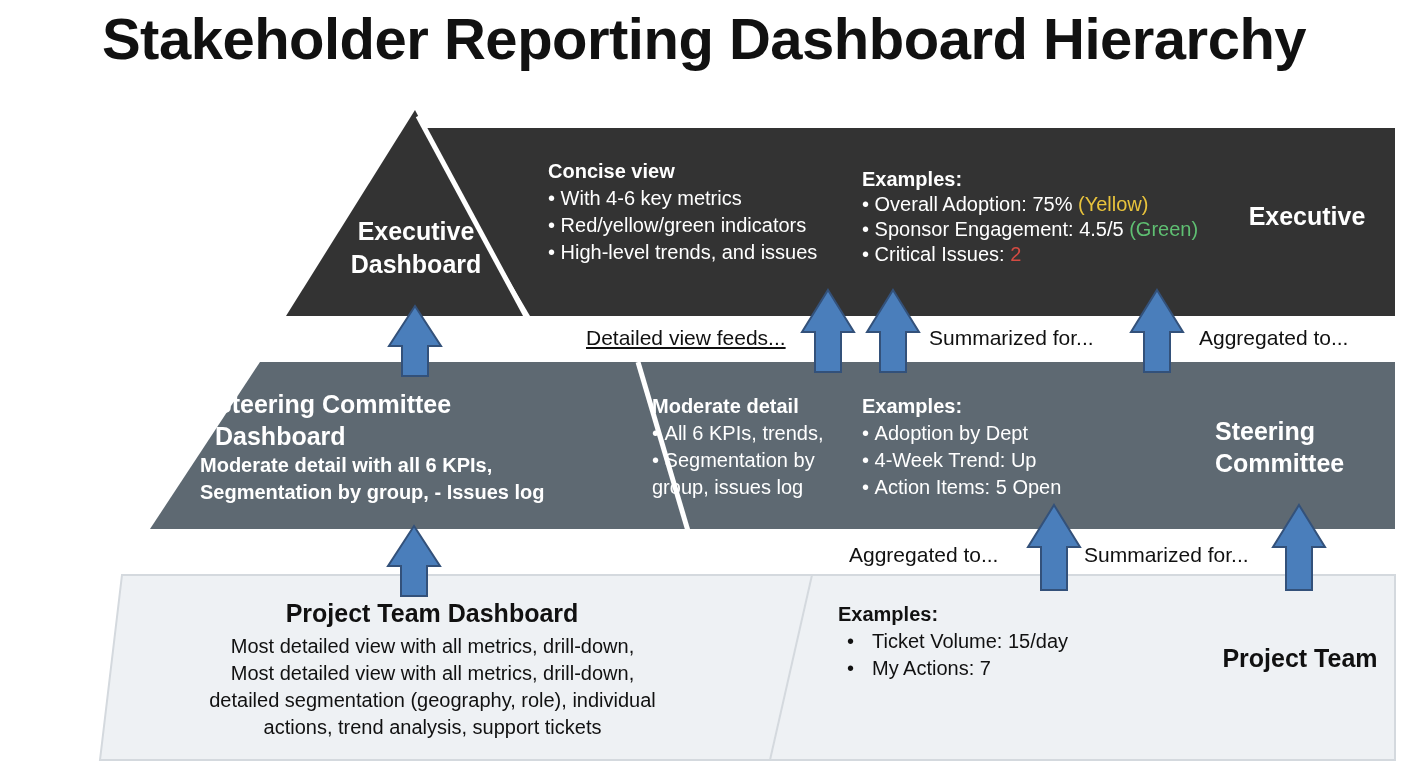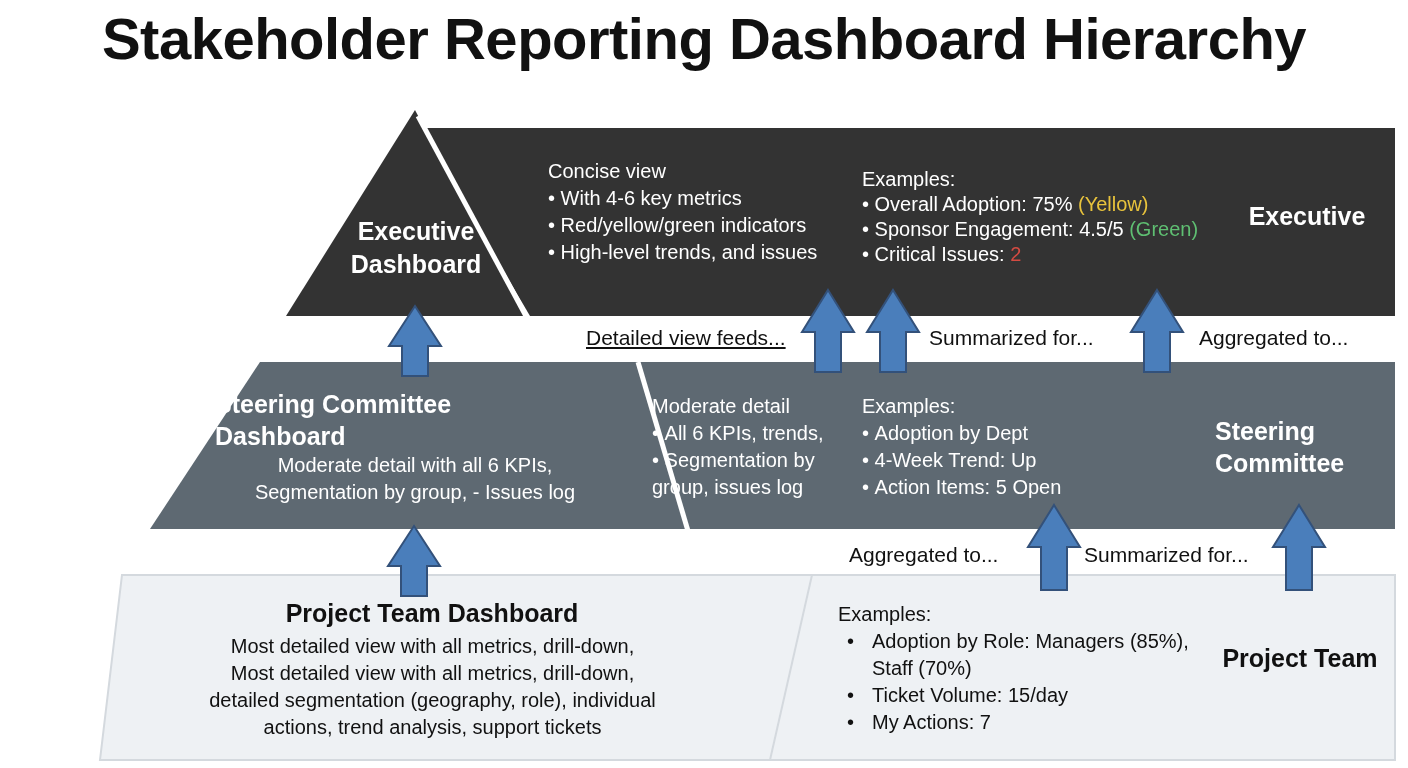--- a/index.html
+++ b/index.html
@@ -17,21 +17,21 @@
     position:absolute;left:0;top:2px;width:1408px;
     text-align:center;
     font-size:58px;font-weight:bold;color:#111111;
     letter-spacing:-0.5px;
     line-height:74px;
     white-space:nowrap;
   }
 
   
   .shape-layer{position:absolute;left:0;top:0;width:1408px;height:768px;}
-  .hdr{font-weight:normal;}
+  .hdr{font-weight:bold;}
 
   .exec-title{
     position:absolute;left:300px;top:215px;width:232px;
     text-align:center;color:#ffffff;
     font-size:25px;font-weight:bold;line-height:33px;
   }
   .exec-col1{
     position:absolute;left:548px;top:158px;width:300px;
     color:#ffffff;font-size:20px;line-height:27px;
   }
@@ -45,22 +45,22 @@
     font-size:25px;font-weight:bold;line-height:32px;
   }
 
   .steer-title{
     position:absolute;left:215px;top:388px;width:400px;
     text-align:left;color:#ffffff;
     font-size:25px;font-weight:bold;line-height:32px;
   }
   .steer-sub{
     position:absolute;left:200px;top:452px;width:430px;
-    text-align:center;color:#ffffff;
-    font-size:20px;line-height:27px;
+    color:#ffffff;
+    font-size:20px;line-height:27px;font-weight:bold;
   }
   .steer-col1{
     position:absolute;left:652px;top:393px;width:200px;
     color:#ffffff;font-size:20px;line-height:27px;
   }
   .steer-col2{
     position:absolute;left:862px;top:393px;width:290px;
     color:#ffffff;font-size:20px;line-height:27px;
   }
   .steer-right{
@@ -206,21 +206,20 @@
   <div class="team-sub">
     <div>Most detailed view with all metrics, drill-down,</div>
     <div>Most detailed view with all metrics, drill-down,</div>
     <div>detailed segmentation (geography, role), individual</div>
     <div>actions, trend analysis, support tickets</div>
   </div>
 
   <div class="team-col">
     <div class="hdr">Examples:</div>
     <ul class="bul-list">
-      <li>Adoption by Role: Managers (85%), Staff (70%)</li>
       <li>Ticket Volume: 15/day</li>
       <li>My Actions: 7</li>
     </ul>
   </div>
 
   <div class="team-right">
     <div>Project Team</div>
   </div>
 
 </div>

